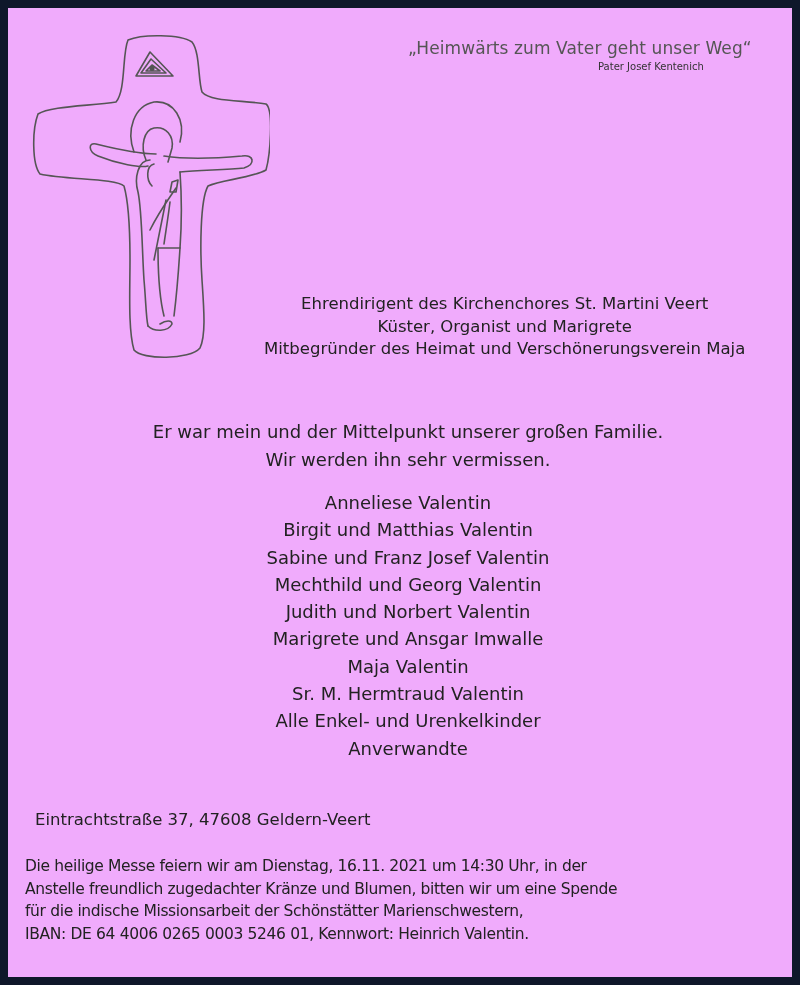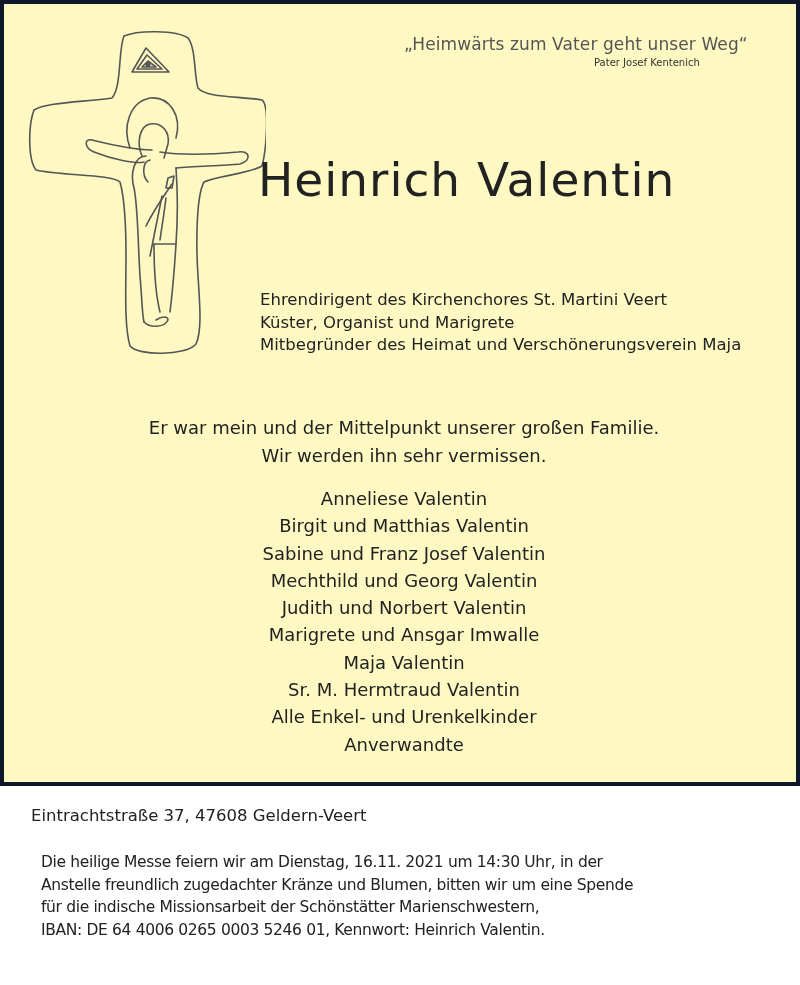--- a/index.html
+++ b/index.html
@@ -1,22 +1,22 @@
 <!DOCTYPE html>
 <html><head>
   <meta charset="utf-8">
   <style>
     * { margin: 0; padding: 0; box-sizing: border-box; }
     html, body { width: 800px; height: 985px; background: #ffffff; overflow: hidden; }
     body { font-family: "DejaVu Sans", "Liberation Sans", sans-serif; color: #222222; }
     .page {
       position: relative;
-      width: 800px; height: 786px;
-      border: 4px solid #0f172a;
-      background: #fef9c3;
+      width: 800px; height: 985px;
+      border: 8px solid #0f172a;
+      background: #f0abfc;
     }
     .cross {
       position: absolute; left: 22px; top: 22px;
       width: 240px; height: 335px;
     }
     .quote {
       position: absolute; left: 400px; top: 30px;
       font-size: 17px; color: #555555; white-space: nowrap;
       letter-spacing: 0.1px;
     }
@@ -29,37 +29,37 @@
       font-size: 47px; font-weight: normal; color: #222222;
       letter-spacing: 1px; white-space: nowrap;
     }
     .dates {
       position: absolute; left: 245px; top: 218px;
       font-size: 19px; color: #222222; white-space: nowrap;
     }
     .dates .sep { display: inline-block; width: 14px; }
     .roles {
       position: absolute; left: 256px; top: 285px;
-      font-size: 16.5px; line-height: 22.5px; color: #222222; white-space: nowrap;
+      font-size: 16.5px; line-height: 22.5px; color: #222222; white-space: nowrap; text-align: center;
     }
     .tribute {
       position: absolute; left: 0; top: 410px; width: 800px;
       text-align: center; font-size: 18px; line-height: 28px; color: #222222;
     }
     .mourners {
       position: absolute; left: 0; top: 481px; width: 800px;
       text-align: center; font-size: 18px; line-height: 27.3px; color: #222222;
       list-style: none;
     }
     .address {
       position: absolute; left: 27px; top: 802px;
       font-size: 16.5px; color: #222222; white-space: nowrap;
     }
     .service {
-      position: absolute; left: 37px; top: 847px;
+      position: absolute; left: 17px; top: 847px;
       font-size: 15.5px; line-height: 22.6px; color: #222222; white-space: nowrap;
       letter-spacing: -0.35px;
     }
   </style>
 </head>
 <body>
 
 <div class="page">
 
   <svg class="cross" viewBox="0 0 240 335" fill="none" stroke="#555" stroke-width="1.6" stroke-linecap="round" stroke-linejoin="round">
@@ -87,21 +87,20 @@
     <path d="M118 296 C124 302 138 302 142 294 C142 290 136 290 130 294"></path>
     <path d="M120 200 C130 180 138 170 146 158"></path>
     <path d="M142 152 L148 150 L146 162 L140 162 Z"></path>
     <path d="M136 170 C132 190 128 210 124 230"></path>
     <path d="M140 172 C138 188 136 200 134 214"></path>
   </svg>
 
   <div class="quote">„Heimwärts zum Vater geht unser Weg“</div>
   <div class="quote-author">Pater Josef Kentenich</div>
 
-  <h1 class="name">Heinrich Valentin</h1>
 
 
   <div class="roles">
     <div>Ehrendirigent des Kirchenchores St. Martini Veert</div>
     <div>Küster, Organist und Marigrete</div>
     <div>Mitbegründer des Heimat und Verschönerungsverein Maja</div>
   </div>
 
   <div class="tribute">
     <div>Er war mein und der Mittelpunkt unserer großen Familie.</div>

